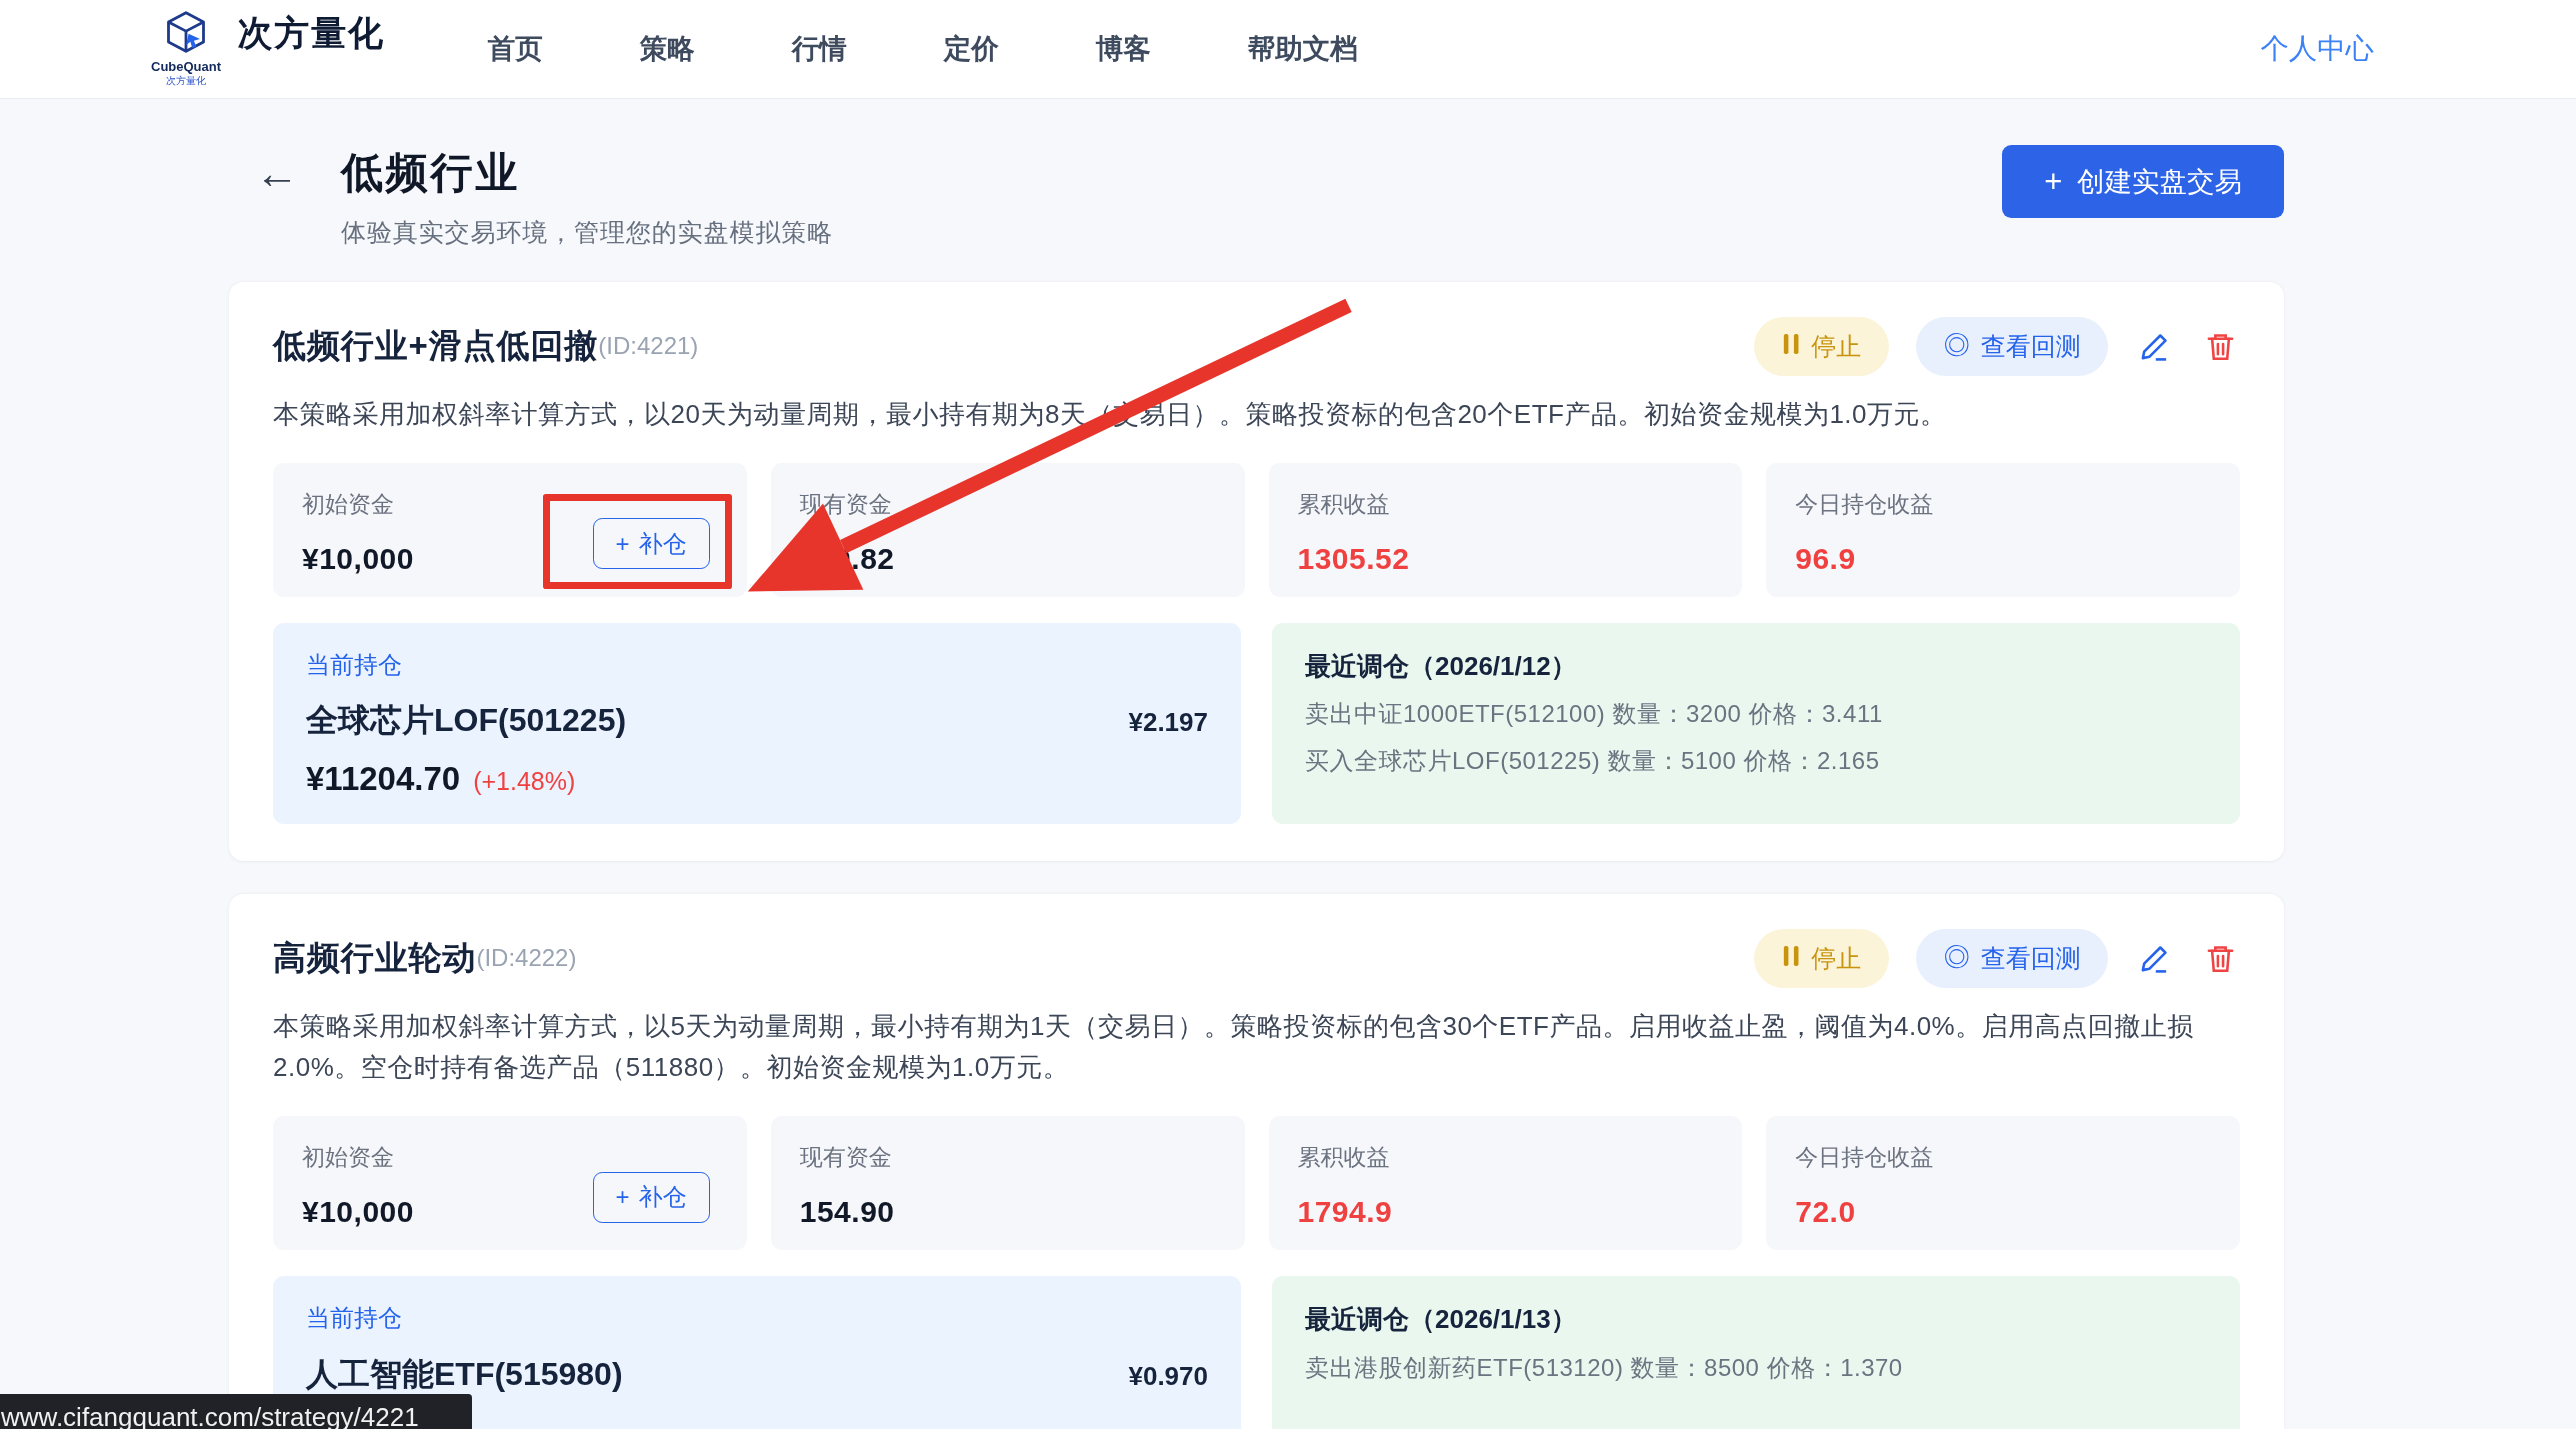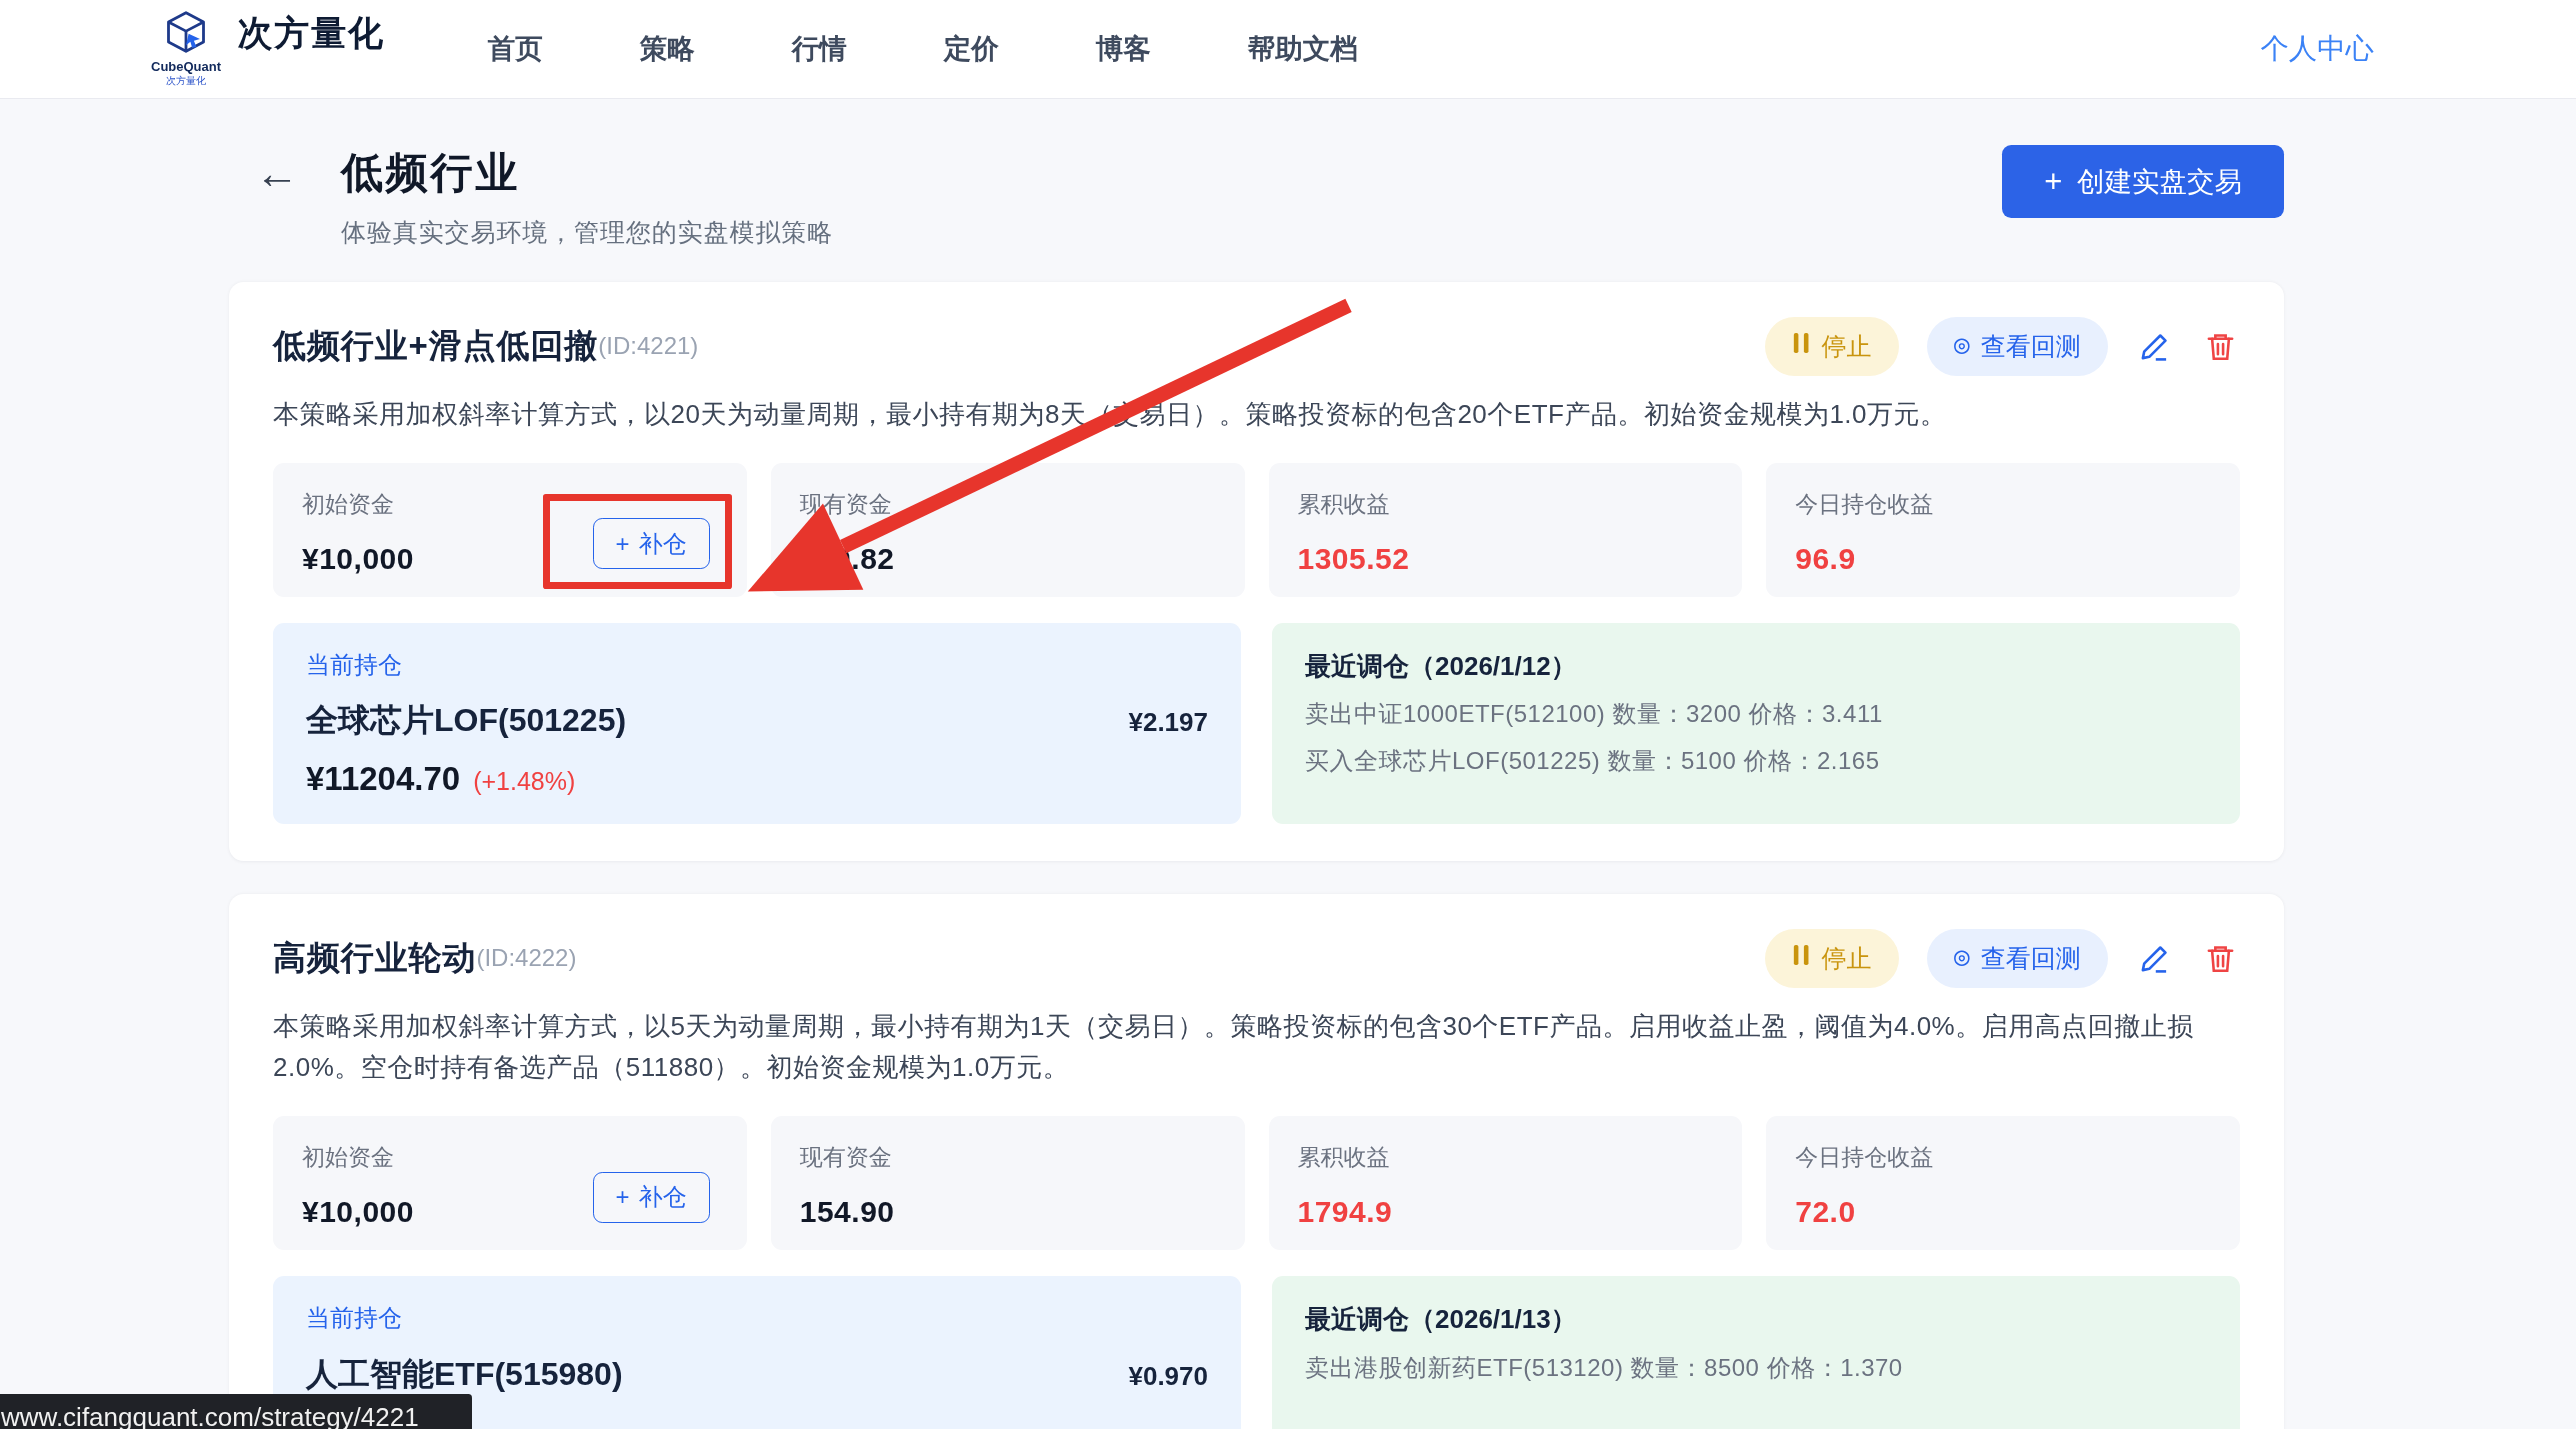--- a/index.html
+++ b/index.html
@@ -39,21 +39,21 @@
   
   .card {
     background:#fff; border-radius:14.7px; margin-top:33px; padding:37px 44px;
     box-shadow:0 0.9px 3.7px rgba(16,24,40,.06);
   }
   .card-head { display:flex; align-items:center; height:55px; }
   .card-title { font-size:33px; font-weight:800; color:#16233c; letter-spacing:0.9px; }
   .card-id { font-size:24px; font-weight:400; color:#9aa3b2; }
   .card-actions { margin-left:auto; display:flex; align-items:center; gap:27.5px; }
   .pill { display:flex; align-items:center; gap:11px; border:none; border-radius:916px;
-          padding:13px 27.5px; font-size:25px; cursor:pointer; font-family:Liberation Mono, monospace; }
+          padding:13px 27.5px; font-size:25px; cursor:pointer; font-family:Liberation Serif, serif; }
   .pill-stop { background:#fcf4d9; color:#c9940d; }
   .pill-backtest { background:#e8f0fe; color:#2563eb; }
   .pill .glyph { font-size:26px; line-height:1; }
   .icon-btn { background:none; border:none; cursor:pointer; padding:3.7px; line-height:0; }
 
   .card-desc { margin-top:20px; font-size:26px; color:#3c4657; line-height:1.6; letter-spacing:0.5px; }
 
   .stats-row { display:flex; gap:24px; margin-top:27.5px; }
   .stat-box { flex:1; background:#f6f7fa; border-radius:11px; padding:26px 29px;
               position:relative; height:134px; }

